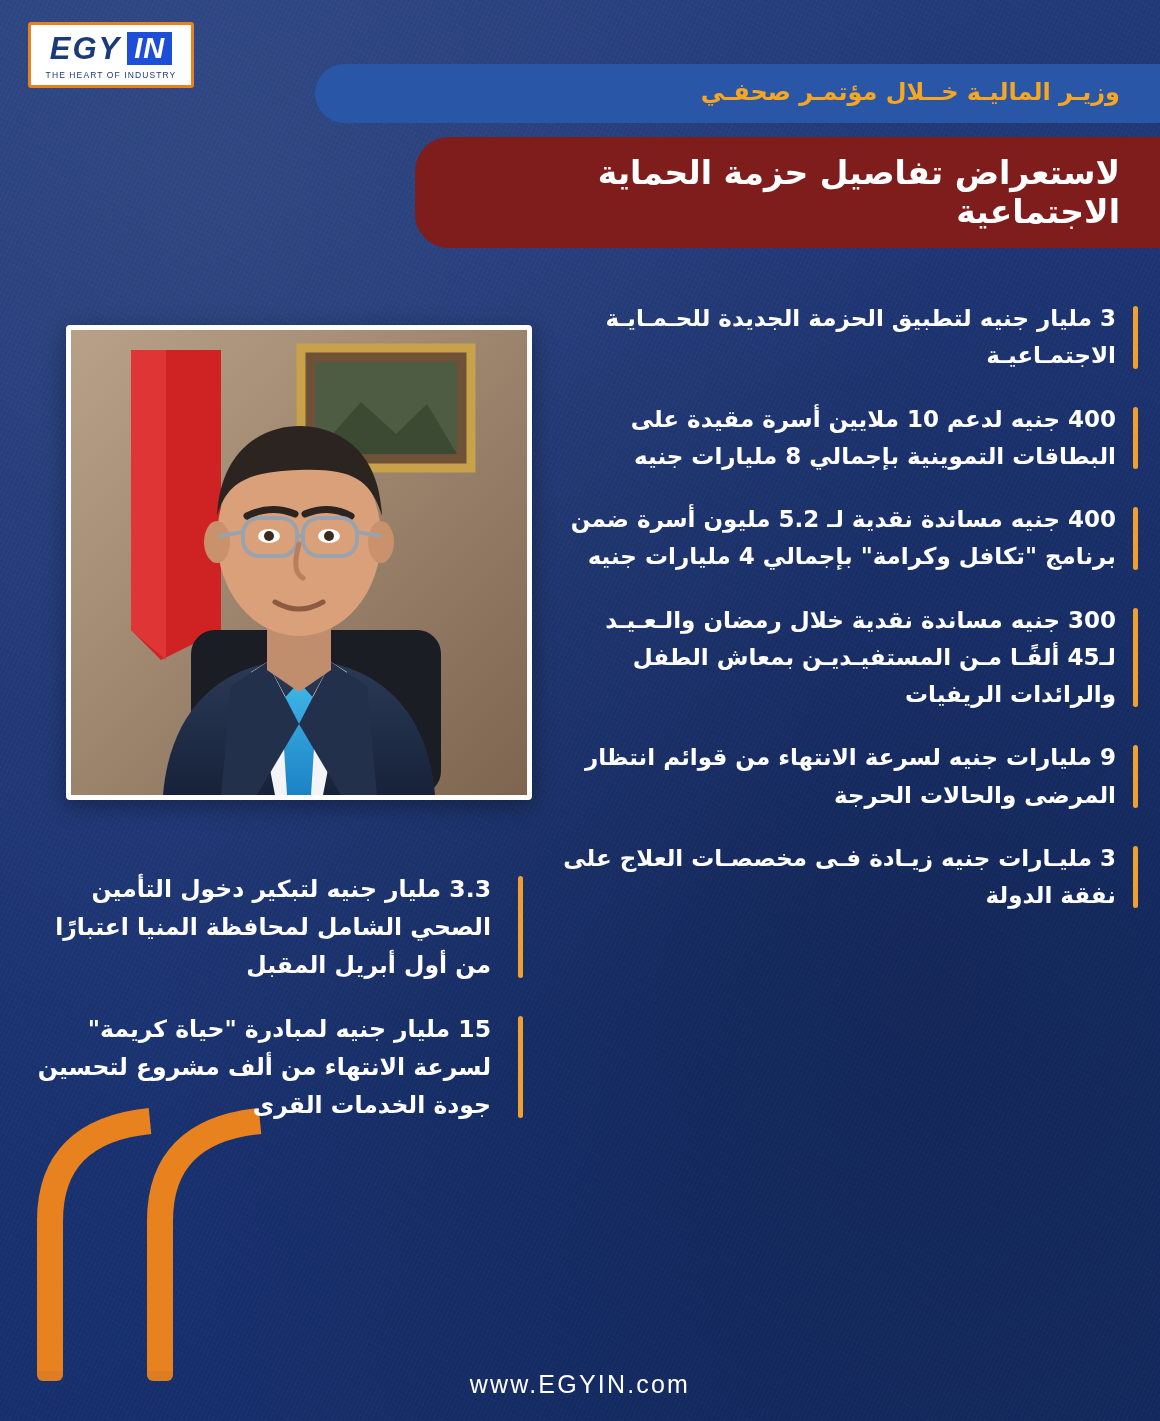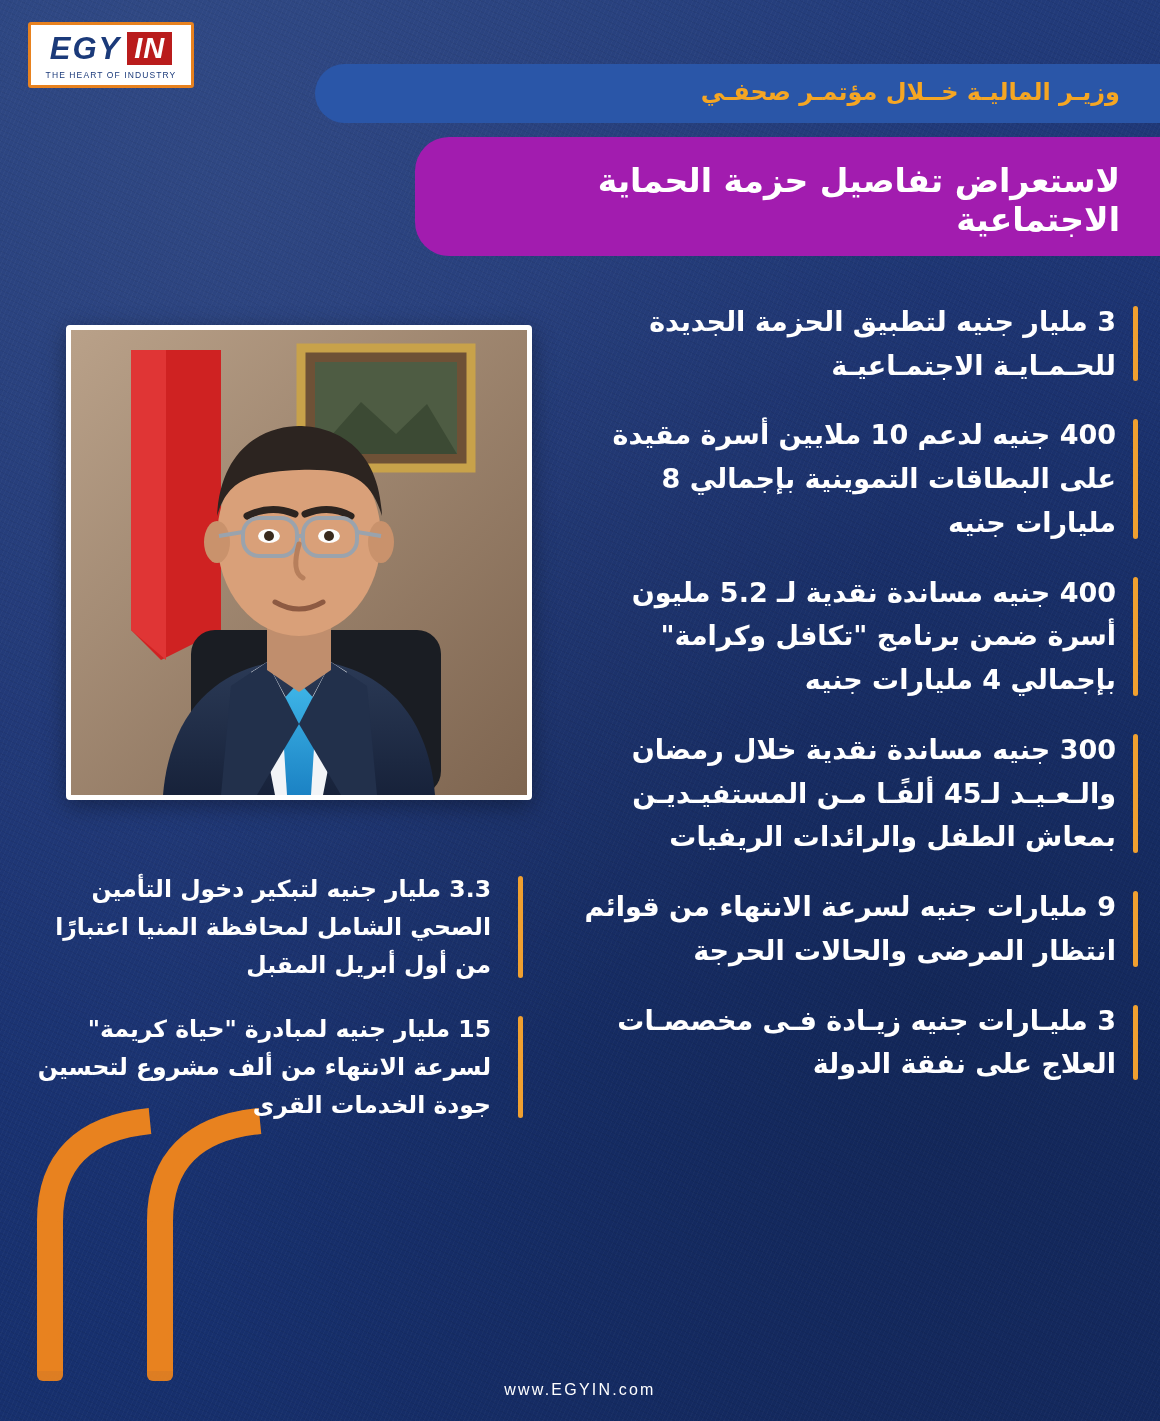--- a/index.html
+++ b/index.html
@@ -64,21 +64,21 @@
     letter-spacing: 2px;
     color: #1b3a7a;
     font-style: italic;
   }
   .logo-in {
     font-family: "Liberation Sans", sans-serif;
     font-weight: bold;
     font-size: 29px;
     letter-spacing: 1px;
     color: #ffffff;
-    background: #b91c1c;
+    background: #1d4ed8;
     padding: 0 7px;
     margin-left: 6px;
     font-style: italic;
   }
   .logo-sub {
     font-family: "Liberation Sans", sans-serif;
     font-size: 8.5px;
     letter-spacing: 1.1px;
     color: #1b3a7a;
     margin-top: 3px;
@@ -102,25 +102,25 @@
     font-weight: bold;
     padding: 14px 40px 16px 70px;
     border-radius: 34px 0 0 34px;
     margin-right: 0;
     margin-left: 110px;
     line-height: 1.2;
     letter-spacing: 0.5px;
   }
   .title-bar2 {
     display: block;
-    background: #a21caf;
+    background: #7f1d1d;
     color: #ffffff;
     font-size: 33px;
     font-weight: bold;
-    padding: 24px 40px 16px 70px;
+    padding: 16px 40px 16px 70px;
     border-radius: 34px 0 0 34px;
     margin-top: 14px;
     margin-left: 210px;
     line-height: 1.2;
     letter-spacing: 0.5px;
   }
 
   
   .portrait {
     position: absolute;
@@ -156,21 +156,21 @@
     position: absolute;
     right: 0;
     top: 6px;
     bottom: 6px;
     width: 5px;
     background: #f0a030;
     border-radius: 3px;
   }
   .item p {
     color: #ffffff;
-    font-size: 27px;
+    font-size: 23px;
     font-weight: bold;
     line-height: 1.62;
     letter-spacing: 0.2px;
   }
 
   
   .list-left {
     position: absolute;
     left: 18px;
     top: 870px;
@@ -201,21 +201,21 @@
   }
 
   .footer {
     position: absolute;
     bottom: 22px;
     left: 0;
     right: 0;
     text-align: center;
     color: #ffffff;
     font-family: "Liberation Sans", sans-serif;
-    font-size: 16px;
+    font-size: 25px;
     letter-spacing: 2.2px;
     z-index: 6;
     direction: ltr;
   }
 </style>
 </head>
 <body>
 
 <div class="bg"></div>
 

